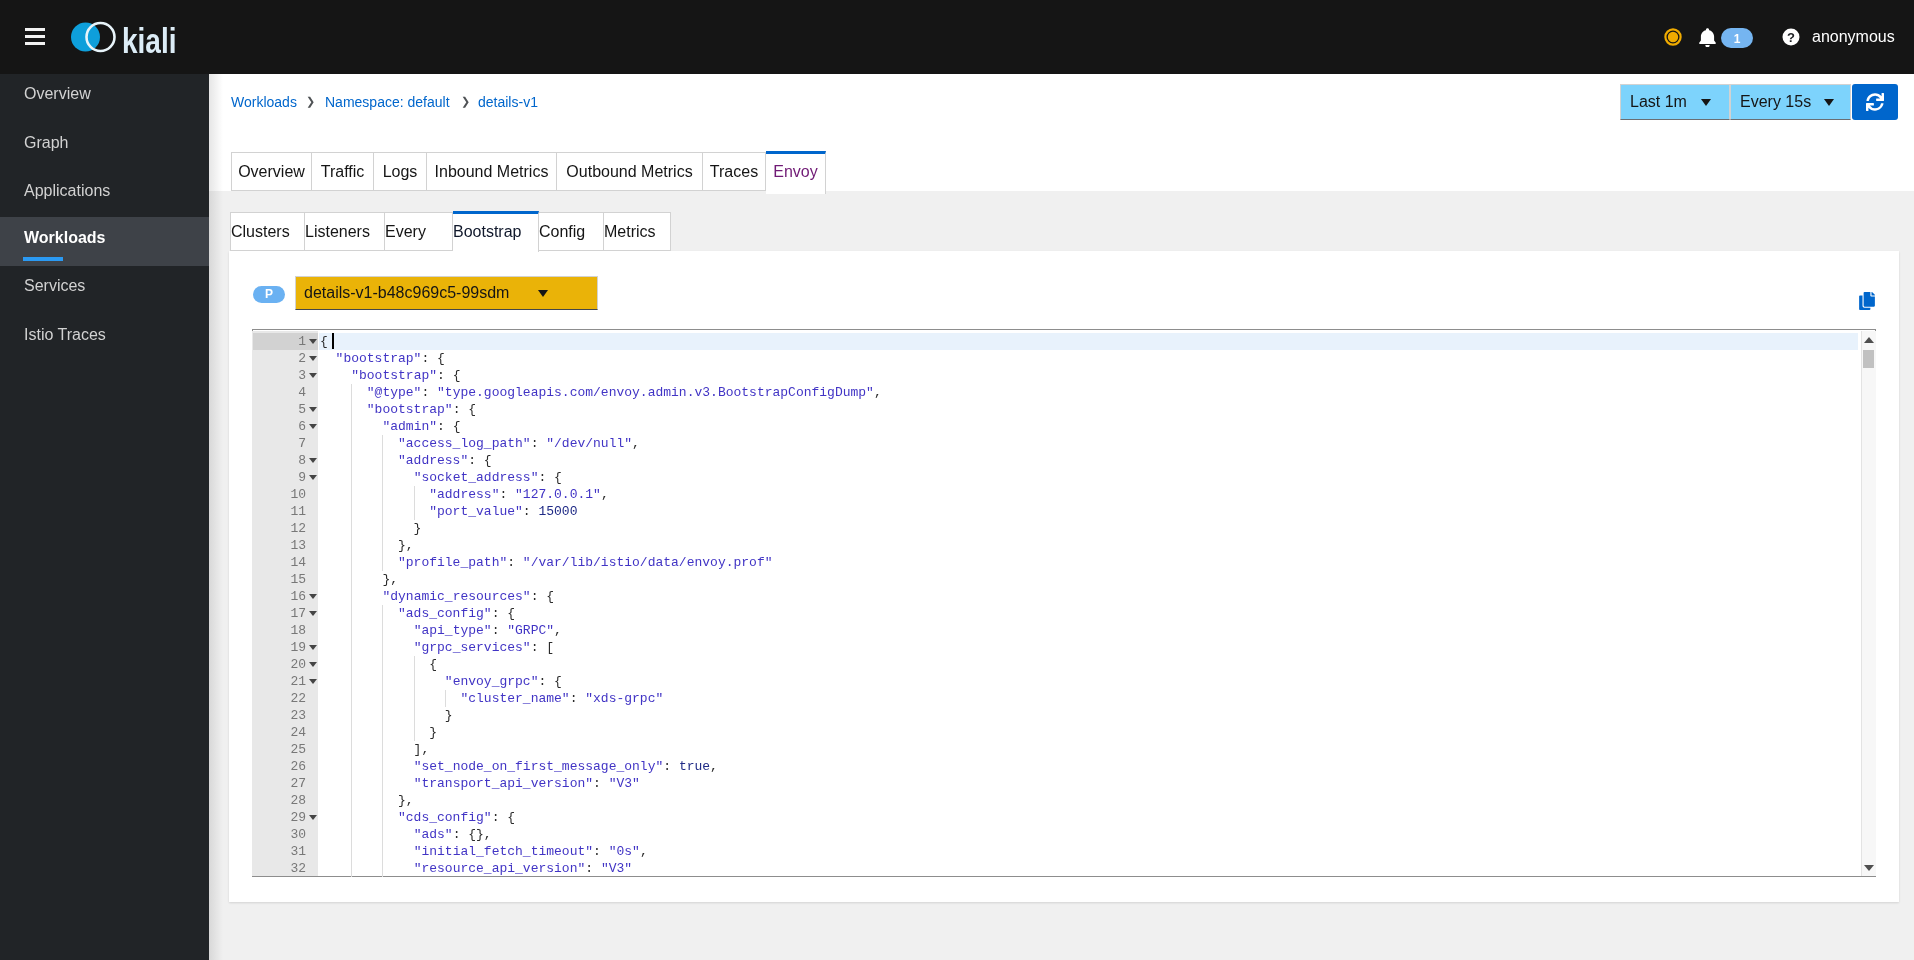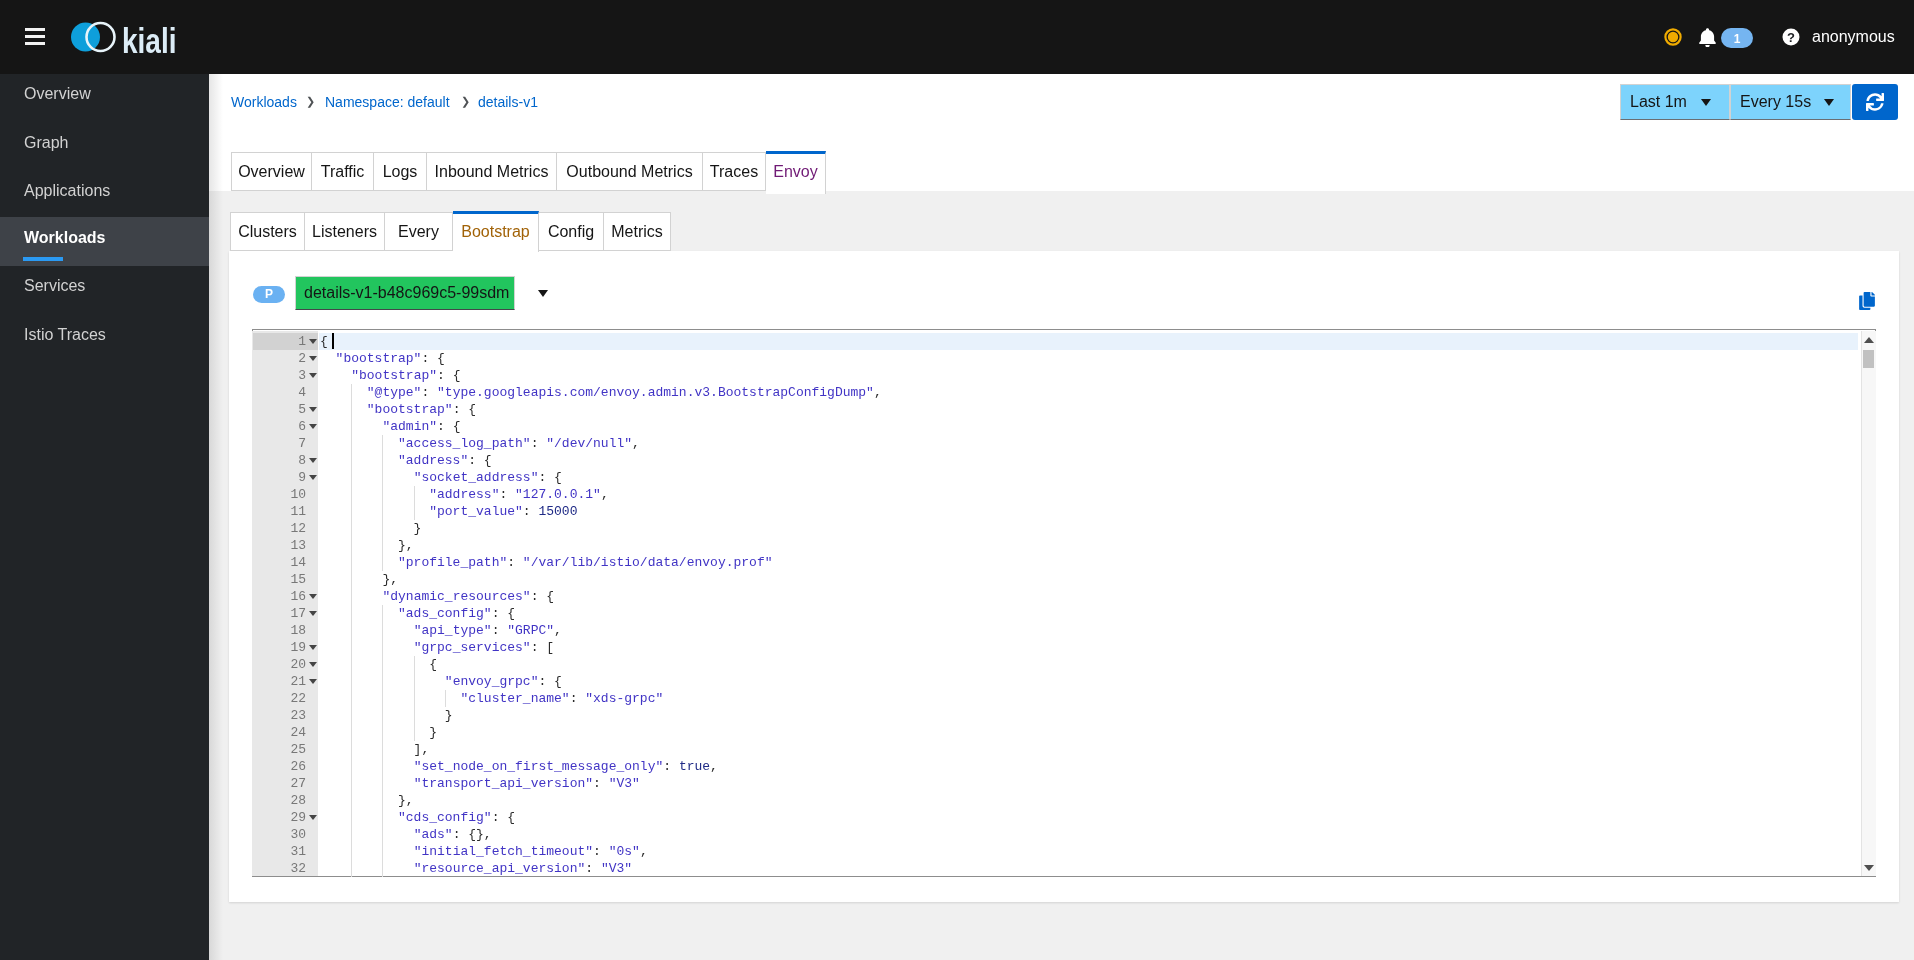--- a/index.html
+++ b/index.html
@@ -18,27 +18,27 @@
 .bc{position:absolute;top:94px;font-size:14px;color:#0066cc}
 .bcsep{position:absolute;top:95px;font-size:11px;color:#4f5255}
 .sel{position:absolute;top:84px;height:36px;background:#7dd3fc;border:1px solid #d2d2d2;border-bottom-color:#6a6e73;font-size:16px;color:#151515}
 .sel span{position:absolute;left:9px;top:8px}
 .car{position:absolute;width:0;height:0;border-left:5px solid transparent;border-right:5px solid transparent;border-top:7px solid #151515}
 #refb{position:absolute;left:1852px;top:84px;width:46px;height:36px;background:#0066cc;border-radius:3px}
 
 .tab{position:absolute;top:152px;height:39px;background:#fff;border:1px solid #d2d2d2;border-left:none;font-size:16px;color:#151515;text-align:center;line-height:37px}
 .tab.first{border-left:1px solid #d2d2d2}
 .tab.act{top:151px;height:43px;border-top:3px solid #0066cc;border-bottom:none;color:#701a75;line-height:35px}
-.stab{position:absolute;top:212px;height:39px;background:#fff;border:1px solid #d2d2d2;border-left:none;font-size:16px;color:#151515;text-align:center;line-height:37px}
+.stab{position:absolute;top:212px;height:39px;background:#fff;border:1px solid #d2d2d2;border-left:none;font-size:16px;color:#151515;line-height:37px}
 .stab.first{border-left:1px solid #d2d2d2}
-.stab.act{top:211px;height:41px;border-top:3px solid #0066cc;border-bottom:none;color:#a16207;line-height:35px}
+.stab.act{top:211px;height:41px;border-top:3px solid #0066cc;border-bottom:none;color:#0f172a;line-height:35px}
 
 #card{position:absolute;left:229px;top:251px;width:1670px;height:651px;background:#fff;box-shadow:0 1px 2px rgba(3,3,3,.12)}
 #pbadge{position:absolute;left:253px;top:286px;width:32px;height:17px;border-radius:9px;background:#6ab1f2;color:#fff;font-size:12px;font-weight:bold;text-align:center;line-height:17px}
-#podsel{position:absolute;left:295px;top:276px;width:220px;height:34px;background:#22c55e;border:1px solid #d2d2d2;border-bottom:1px solid #43464a;font-size:16px;color:#151515}
+#podsel{position:absolute;left:295px;top:276px;width:303px;height:34px;background:#eab308;border:1px solid #d2d2d2;border-bottom:1px solid #43464a;font-size:16px;color:#151515}
 
 #ed{position:absolute;left:252px;top:329px;width:1624px;height:548px;border:1px solid #8d8d8d;background:#fff}
 #gut{position:absolute;left:252px;top:331px;width:66px;height:545px;background:#e8e8e8}
 #gutact{position:absolute;left:253px;top:333px;width:65px;height:17px;background:#d2d2d2}
 #lnhl{position:absolute;left:319px;top:333px;width:1539px;height:17px;background:#e8f2fc}
 #nums{position:absolute;left:252px;top:333px;width:54px;text-align:right;font-family:"Liberation Mono",monospace;font-size:13px;line-height:17px;color:#787878}
 #code{position:absolute;left:320px;top:333px;font-family:"Liberation Mono",monospace;font-size:13px;line-height:17px;color:#2b2b2b}
 #code i{font-style:normal}
 .s{color:#4134c5}
 .n{color:#1f2a86}

